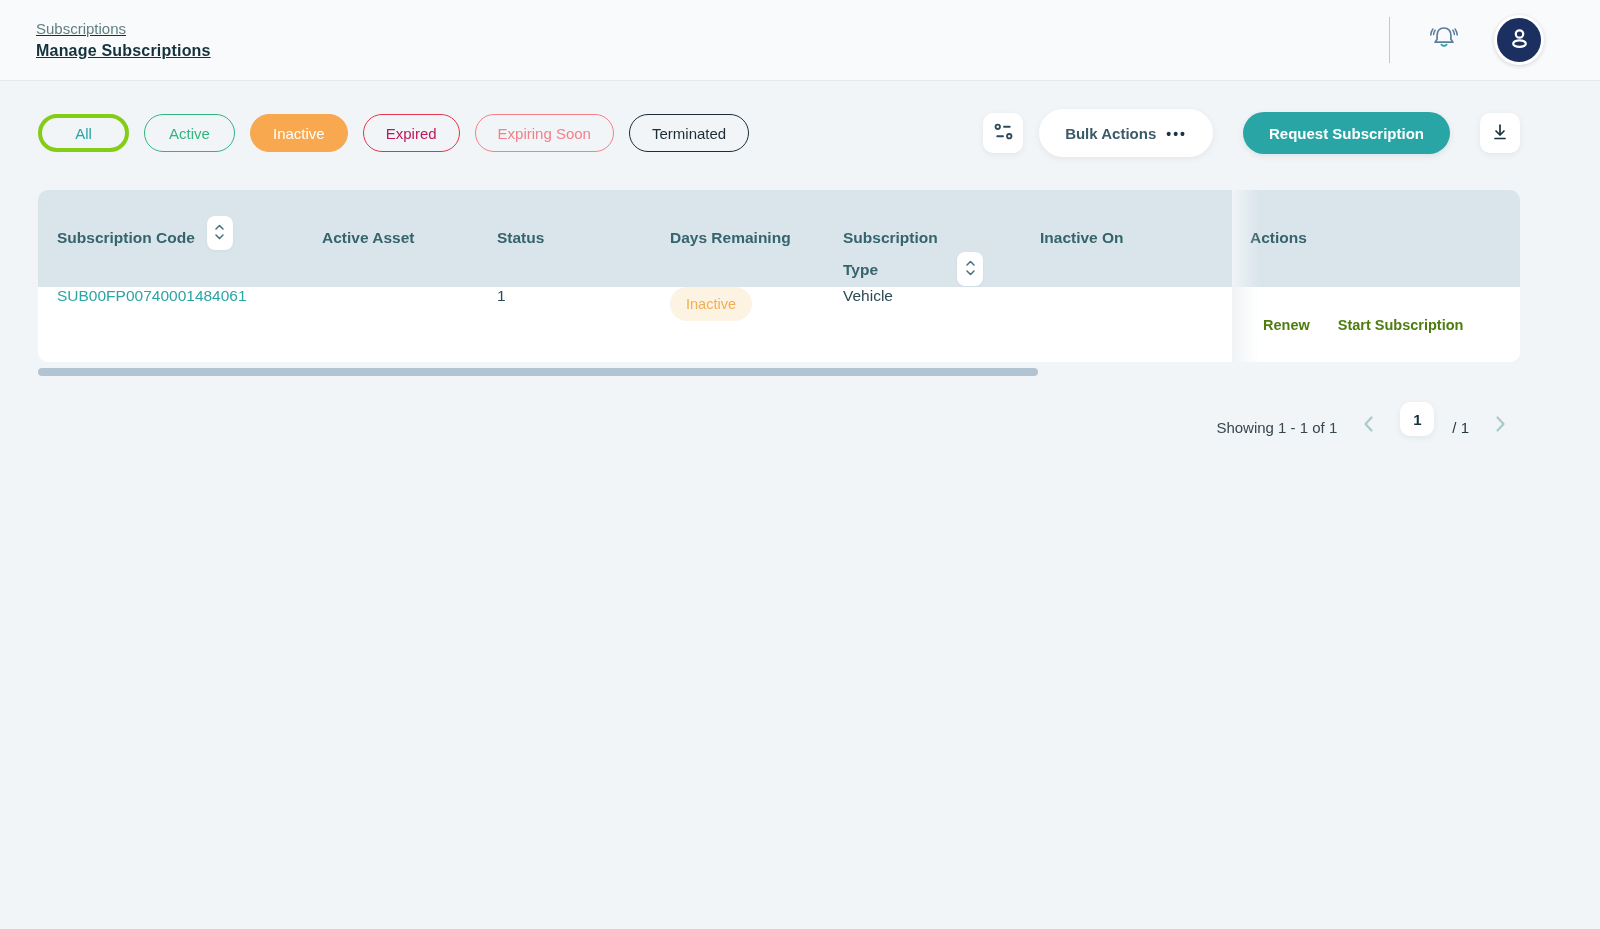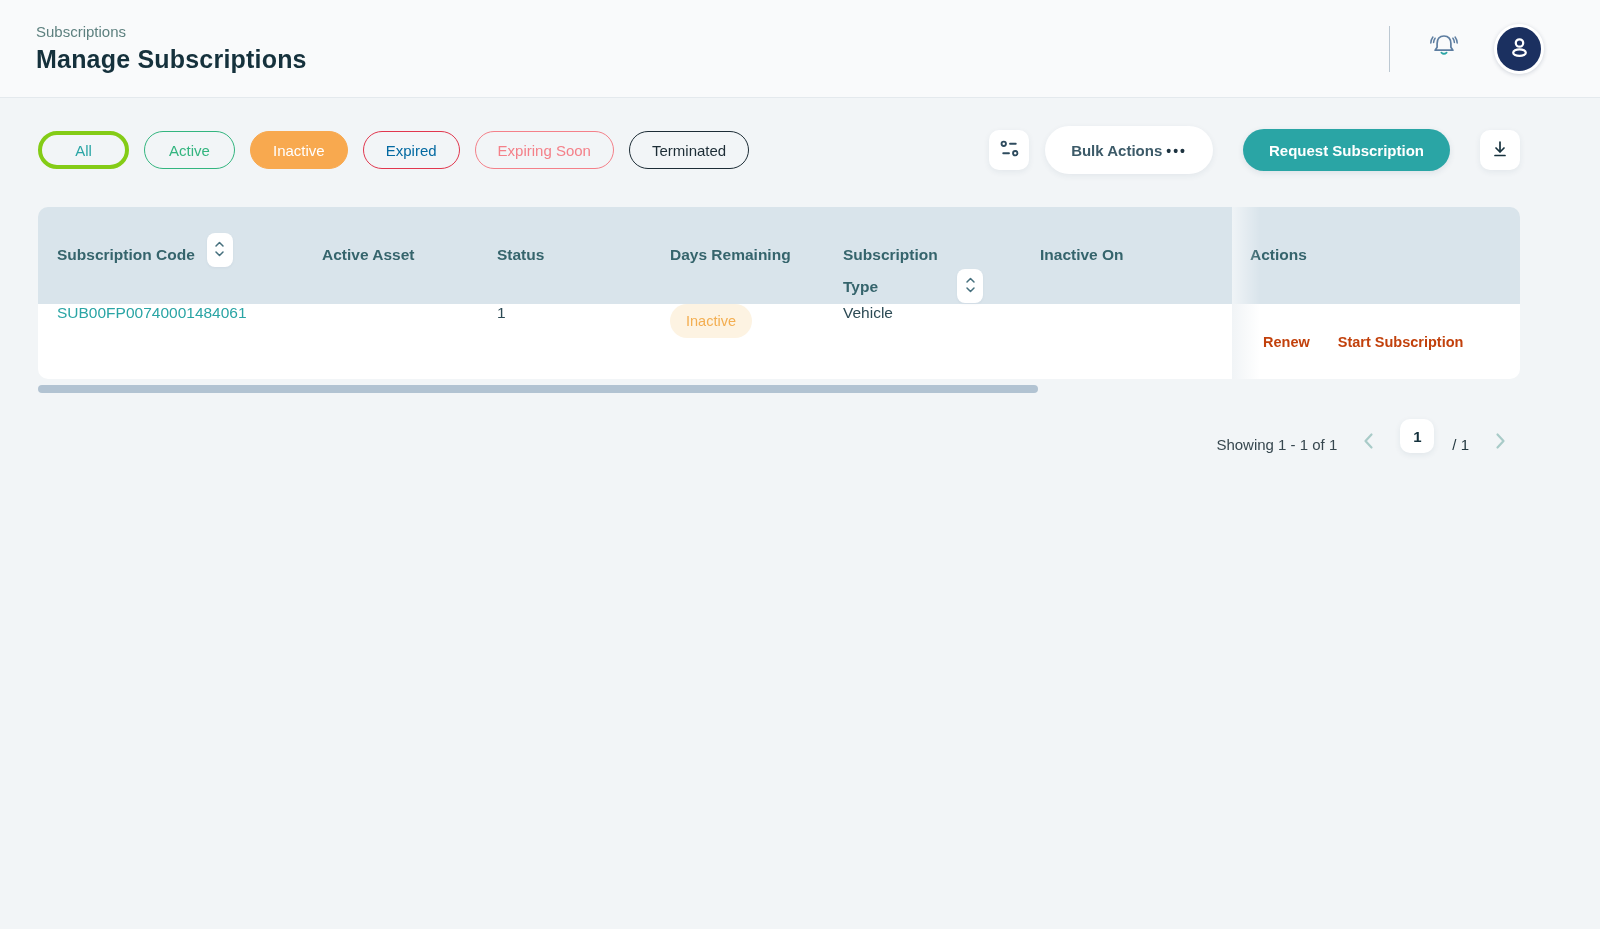--- a/index.html
+++ b/index.html
@@ -6,26 +6,27 @@
   html, body { width:1600px; height:929px; }
   body {
     font-family:"Liberation Sans","DejaVu Sans",sans-serif;
     background:#f2f5f7;
     overflow:hidden;
     color:#15313c;
   }
 
   
   .topbar {
-    height:98px; background:#f9fafb; border-bottom:1px solid #e4e9ed;
+    height:81px; background:#f9fafb; border-bottom:1px solid #e4e9ed;
     display:flex; align-items:center; justify-content:space-between;
     padding:0 56px 0 36px;
+    text-decoration:underline;
   }
   .breadcrumb { color:#5d807f; font-size:15px; margin-bottom:5px; cursor:pointer; }
-  .page-title { color:#15313c; font-size:25px; font-weight:bold; letter-spacing:.2px; }
+  .page-title { color:#15313c; font-size:16px; font-weight:bold; letter-spacing:.2px; }
   .topbar-right { display:flex; align-items:center; }
   .v-divider { width:1px; height:46px; background:#bcc8d2; margin-right:30px; }
   .bell-btn { background:none; border:none; cursor:pointer; width:48px; height:48px;
     display:flex; align-items:center; justify-content:center; margin-right:26px; }
   .avatar {
     width:50px; height:50px; border-radius:50%; background:#1b3060;
     border:3px solid #ffffff; box-shadow:0 1px 4px rgba(20,40,70,.18);
     display:flex; align-items:center; justify-content:center; cursor:pointer;
   }
 
@@ -37,34 +38,34 @@
   .pills { display:flex; align-items:center; gap:15px; }
   .pill {
     height:38px; min-width:91px; padding:0 22px; border-radius:19px;
     background:transparent; font-size:15px; cursor:pointer;
     display:flex; align-items:center; justify-content:center;
     font-family:inherit;
   }
   .pill-all        { border:4px solid #84cc16; color:#2aa5a5; }
   .pill-active     { border:1px solid #33b57f; color:#33b57f; }
   .pill-inactive   { border:1px solid #f8a94f; background:#f8a94f; color:#ffffff; }
-  .pill-expired    { border:1px solid #e1374e; color:#0369a1;align-items:center; }
+  .pill-expired    { border:1px solid #e1374e; color:#be185d;align-items:center; }
   .pill-expiring   { border:1px solid #f48089; color:#f48089; }
   .pill-terminated { border:1px solid #1d2d36; color:#1d2d36; }
 
   .toolbar { display:flex; align-items:center; gap:16px; }
   .icon-btn {
     width:40px; height:40px; border:none; border-radius:10px; background:#ffffff;
     box-shadow:0 2px 6px rgba(30,60,90,.07); cursor:pointer;
     display:flex; align-items:center; justify-content:center;
   }
   .bulk-btn {
     height:48px; padding:0 26px; border:none; border-radius:24px; background:#ffffff;
     box-shadow:0 2px 6px rgba(30,60,90,.07); cursor:pointer;
-    display:flex; align-items:center; gap:4px;
+    display:flex; align-items:center; gap:10px;
     font-size:15px; font-weight:bold; color:#3c5a68; font-family:inherit;
   }
   .bulk-btn .dots { color:#1d3340; font-size:14px; letter-spacing:2px; margin-top:2px; }
   .request-btn {
     height:42px; padding:0 26px; border:none; border-radius:21px; background:#2aa5a5;
     color:#ffffff; font-size:15px; font-weight:bold; cursor:pointer; font-family:inherit;
     box-shadow:0 2px 6px rgba(30,60,90,.10); margin-left:14px; margin-right:14px;
   }
 
   
@@ -106,21 +107,21 @@
     background:linear-gradient(to right, rgba(190,205,216,.22), rgba(255,255,255,0));
   }
 
   .code-link { color:#2aa5a5; text-decoration:none; cursor:pointer; }
   .badge-inactive {
     background:#fdf3e2; color:#f3ae51; font-size:14.5px;
     height:34px; padding:0 16px; border-radius:17px;
     display:flex; align-items:center;
   }
   .row-actions { display:flex; align-items:center; gap:28px; padding-left:31px; }
-  .action-link { color:#c2410c; font-size:14.5px; font-weight:bold; text-decoration:none; cursor:pointer; }
+  .action-link { color:#4d7c0f; font-size:14.5px; font-weight:bold; text-decoration:none; cursor:pointer; }
 
   .h-scrollbar { margin-top:6px; width:1482px; height:8px; position:relative; cursor:pointer; }
   .h-scrollbar .thumb { position:absolute; left:0; top:0; height:8px; width:1000px;
     background:#b2c3d2; border-radius:5px; }
 
   
   .pagination {
     margin-top:26px; display:flex; align-items:flex-end; justify-content:flex-end;
     padding-right:14px; gap:26px;
   }

